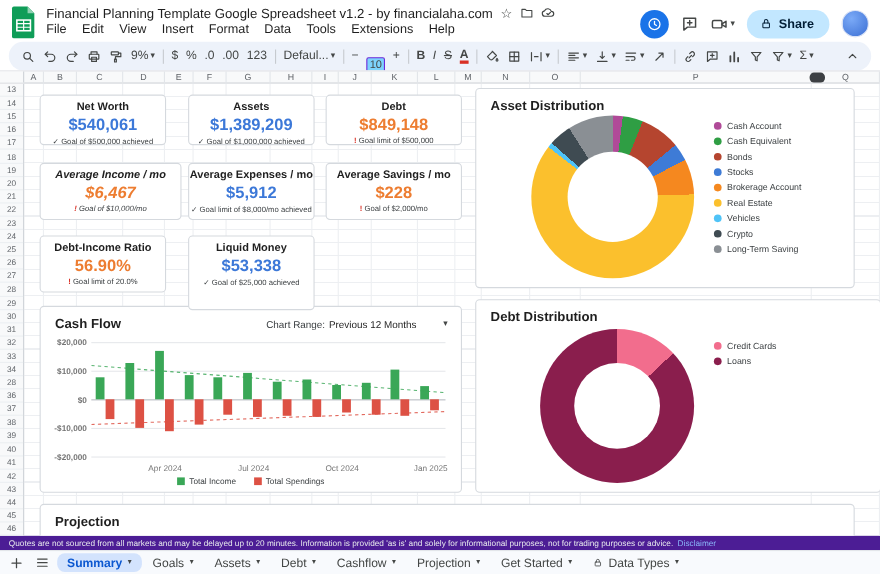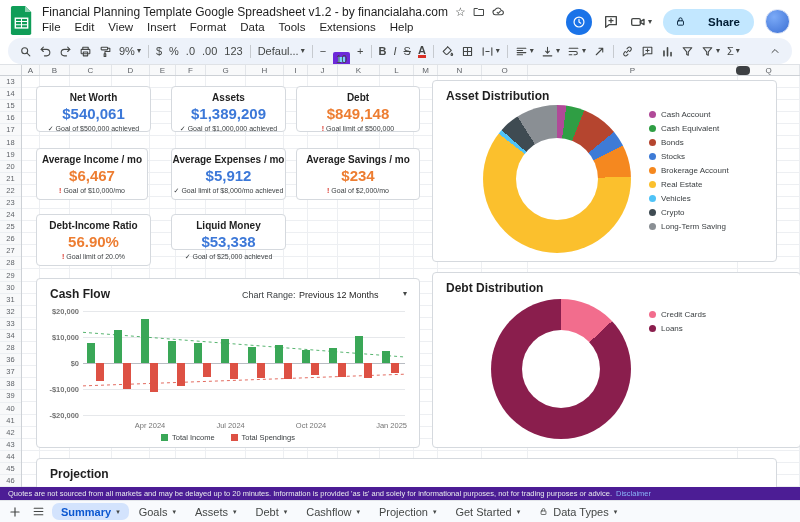--- a/index.html
+++ b/index.html
@@ -11,34 +11,34 @@
   .titlebar { flex:0 0 38px; display:flex; padding:3px 10px 0 10px; }
   .logo { width:23px; height:30px; margin-top:2px; flex:0 0 23px; }
   .tcol { margin-left:9px; flex:1; min-width:0; }
   .title-row { display:flex; align-items:center; gap:7px; height:17px; }
   .doc-title { font-size:12px; color:#1f1f1f; white-space:nowrap; }
   .title-ic { color:#444746; display:flex; align-items:center; font-size:12px; }
   .menus { display:flex; margin-left:-7px; }
   .menu-item { font-size:11.5px; color:#1f1f1f; padding:1px 7px; border-radius:9px; cursor:default; }
   .tb-right { display:flex; align-items:center; gap:11px; padding-top:2px; }
   .round-blue { width:26px; height:26px; border-radius:50%; background:#1a73e8; display:flex; align-items:center; justify-content:center; }
-  .share-btn { height:26px; background:#c2e7ff; border:none; border-radius:13px; display:flex; align-items:center; gap:22px; padding:0 14px 0 12px; color:#001d35; font-size:11.5px; font-weight:bold; font-family:inherit; }
+  .share-btn { height:26px; background:#c2e7ff; border:none; border-radius:13px; display:flex; align-items:center; gap:6px; padding:0 14px 0 12px; color:#001d35; font-size:11.5px; font-weight:bold; font-family:inherit; }
   .avatar { width:25px; height:25px; border-radius:50%; background:radial-gradient(circle at 35% 30%, #7baaf7, #3b6fd4); border:1.5px solid #dbe3f5; }
   .cam-wrap { display:flex; align-items:center; gap:2px; color:#444746; }
   .caret { font-size:8px; color:#444746; line-height:1; }
 
   
   .toolbar { flex:0 0 26px; margin:0 8px; background:#edf2fa; border-radius:20px; display:flex; align-items:center; padding:0 8px; font-size:11px; color:#444746; gap:1px; white-space:nowrap; overflow:hidden; }
   .tb-item { height:20px; display:flex; align-items:center; justify-content:center; padding:0 3px; border-radius:4px; gap:2px; flex:0 0 auto; }
   .tb-divider { width:1px; height:13px; background:#c6cacf; margin:0 3px; flex:0 0 1px; }
   .glyph-b { font-weight:bold; }
   .glyph-i { font-style:italic; }
   .glyph-s { text-decoration:line-through; }
   .text-color { border-bottom:3px solid #d93025; line-height:10px; height:13px; font-weight:bold; }
-  .size-box { width:17px; height:15px; border:5px solid #6d28d9; border-radius:2px; background:#7dd3fc; display:flex; align-items:center; justify-content:center; font-size:10px;margin-top:16px; }
+  .size-box { width:17px; height:15px; border:1px solid #6d28d9; border-radius:2px; background:#7dd3fc; display:flex; align-items:center; justify-content:center; font-size:10px;margin-top:16px; }
   .tb-end { margin-left:auto; }
 
   
   .col-headers { flex:0 0 12px; display:flex; background:#f8f9fa; border-top:1px solid #dfe2e6; border-bottom:1px solid #cdd1d6; font-size:8px; color:#5f6368; position:relative; }
   .corner { flex:0 0 22px; border-right:1px solid #cdd1d6; background:#f8f9fa; }
   .col-h { display:flex; align-items:center; justify-content:center; border-right:1px solid #e2e5e9; }
   .q-marker { position:absolute; left:736px; top:1px; width:14px; height:9px; background:#3d4043; border-radius:4px; }
 
   
   .sheet-body { flex:1 1 auto; display:flex; position:relative; overflow:hidden; }
@@ -542,41 +542,41 @@
         <div class="card" style="left: 149px; top: 10px; width: 115px; height: 46px;">
           <div class="card-title">Assets</div>
           <div class="card-value" style="color: rgb(60, 120, 216);">$1,389,209</div>
           <div class="card-note"><span class="ni-ok">✓</span> Goal of $1,000,000 achieved</div>
         </div>
         <div class="card" style="left: 274px; top: 10px; width: 124px; height: 46px;">
           <div class="card-title">Debt</div>
           <div class="card-value" style="color: rgb(237, 125, 49);">$849,148</div>
           <div class="card-note"><span class="ni-warn">!</span> Goal limit of $500,000</div>
         </div>
-        <div class="card" style="left: 14px; top: 72px; width: 112px; height: 52px;">
+        <div class="card" style="left: 14px; top: 72px; width: 129px; height: 52px; font-style: italic;">
           <div class="card-title">Average Income / mo</div>
           <div class="card-value" style="color: rgb(237, 125, 49);">$6,467</div>
           <div class="card-note"><span class="ni-warn">!</span> Goal of $10,000/mo</div>
         </div>
         <div class="card" style="left: 149px; top: 72px; width: 115px; height: 52px;">
           <div class="card-title">Average Expenses / mo</div>
           <div class="card-value" style="color: rgb(60, 120, 216);">$5,912</div>
           <div class="card-note"><span class="ni-ok">✓</span> Goal limit of $8,000/mo achieved</div>
         </div>
         <div class="card" style="left: 274px; top: 72px; width: 124px; height: 52px;">
           <div class="card-title">Average Savings / mo</div>
-          <div class="card-value" style="color: rgb(237, 125, 49);">$234</div>
+          <div class="card-value" style="color: rgb(237, 125, 49);">$228</div>
           <div class="card-note"><span class="ni-warn">!</span> Goal of $2,000/mo</div>
         </div>
         <div class="card" style="left: 14px; top: 138px; width: 115px; height: 52px;">
           <div class="card-title">Debt-Income Ratio</div>
           <div class="card-value" style="color: rgb(237, 125, 49);">56.90%</div>
           <div class="card-note"><span class="ni-warn">!</span> Goal limit of 20.0%</div>
         </div>
-        <div class="card" style="left: 149px; top: 138px; width: 115px; height: 36px;">
+        <div class="card" style="left: 149px; top: 138px; width: 115px; height: 68px;">
           <div class="card-title">Liquid Money</div>
           <div class="card-value" style="color: rgb(60, 120, 216);">$53,338</div>
           <div class="card-note"><span class="ni-ok">✓</span> Goal of $25,000 achieved</div>
         </div>
       </div>
   </div>
 
   <div class="disclaimer">
     <span>Quotes are not sourced from all markets and may be delayed up to 20 minutes. Information is provided 'as is' and solely for informational purposes, not for trading purposes or advice.</span>
     <span class="disc-link">Disclaimer</span>

